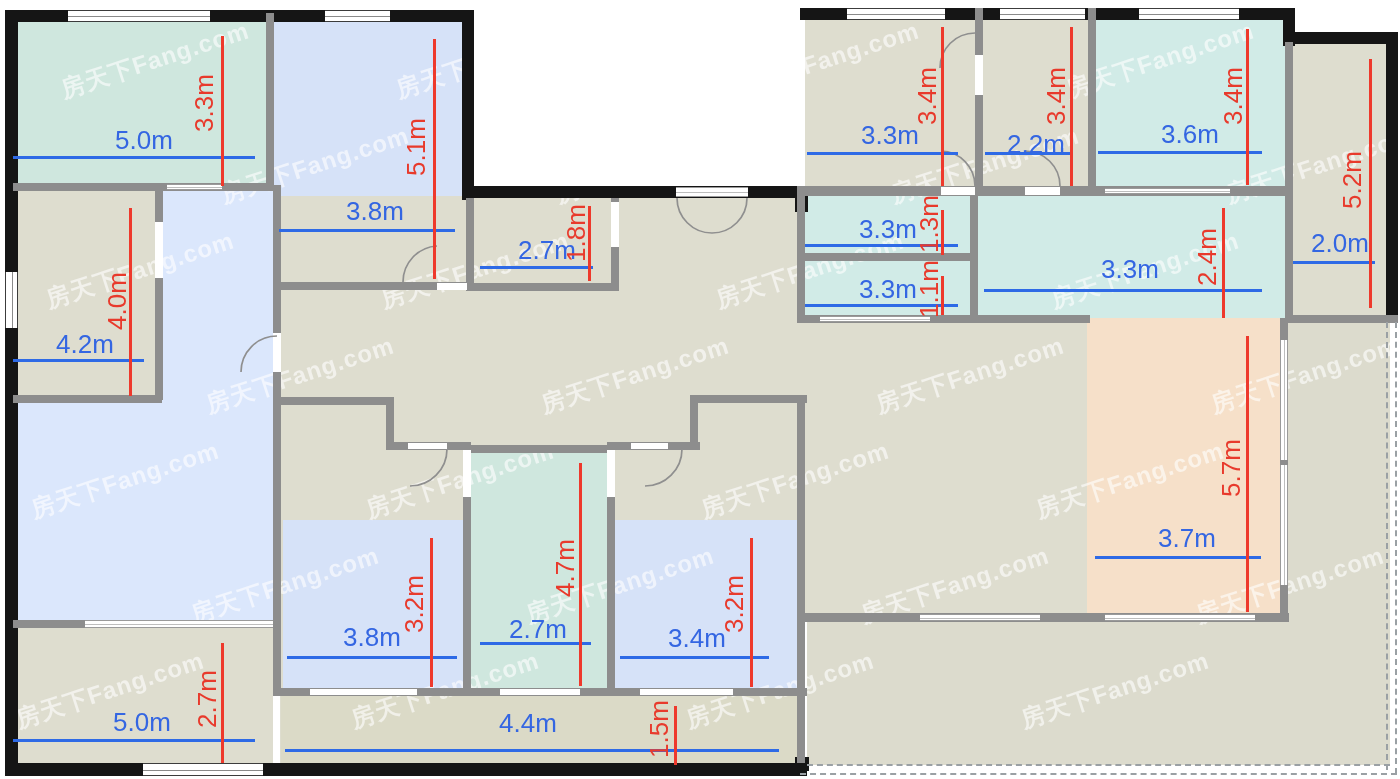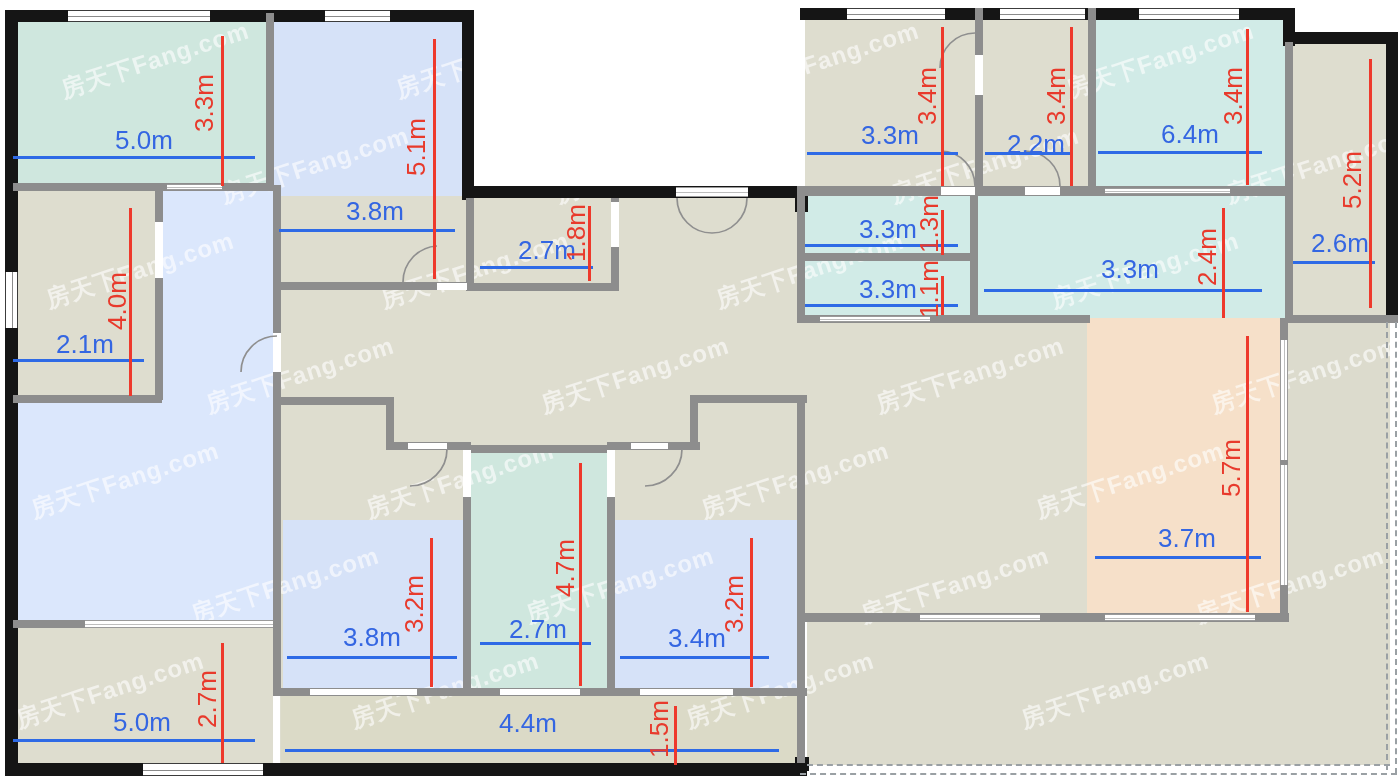--- a/index.html
+++ b/index.html
@@ -170,42 +170,42 @@
     <div class="abs ah" style="left: 251px; top: 150px; border-left-color: rgb(46, 106, 230);"></div>
     <div class="abs dlab" style="left: 144px; top: 140px; color: rgb(52, 102, 226);">5.0m</div>
     <div class="abs" style="left: 279px; top: 229px; width: 176px; height: 3px; background: rgb(46, 106, 230);"></div>
     <div class="abs ah" style="left: 451px; top: 223px; border-left-color: rgb(46, 106, 230);"></div>
     <div class="abs dlab" style="left: 375px; top: 211px; color: rgb(52, 102, 226);">3.8m</div>
     <div class="abs" style="left: 480px; top: 266px; width: 113px; height: 3px; background: rgb(46, 106, 230);"></div>
     <div class="abs ah" style="left: 589px; top: 260px; border-left-color: rgb(46, 106, 230);"></div>
     <div class="abs dlab" style="left: 547px; top: 250px; color: rgb(52, 102, 226);">2.7m</div>
     <div class="abs" style="left: 13px; top: 359px; width: 131px; height: 3px; background: rgb(46, 106, 230);"></div>
     <div class="abs ah" style="left: 140px; top: 353px; border-left-color: rgb(46, 106, 230);"></div>
-    <div class="abs dlab" style="left: 85px; top: 344px; color: rgb(52, 102, 226);">2.1m</div>
+    <div class="abs dlab" style="left: 85px; top: 344px; color: rgb(52, 102, 226);">4.2m</div>
     <div class="abs" style="left: 807px; top: 152px; width: 151px; height: 3px; background: rgb(46, 106, 230);"></div>
     <div class="abs ah" style="left: 954px; top: 146px; border-left-color: rgb(46, 106, 230);"></div>
     <div class="abs dlab" style="left: 890px; top: 135px; color: rgb(52, 102, 226);">3.3m</div>
     <div class="abs" style="left: 985px; top: 152px; width: 87px; height: 3px; background: rgb(46, 106, 230);"></div>
     <div class="abs ah" style="left: 1068px; top: 146px; border-left-color: rgb(46, 106, 230);"></div>
     <div class="abs dlab" style="left: 1036px; top: 144px; color: rgb(52, 102, 226);">2.2m</div>
     <div class="abs" style="left: 1098px; top: 151px; width: 164px; height: 3px; background: rgb(46, 106, 230);"></div>
     <div class="abs ah" style="left: 1258px; top: 145px; border-left-color: rgb(46, 106, 230);"></div>
-    <div class="abs dlab" style="left: 1190px; top: 134px; color: rgb(52, 102, 226);">6.4m</div>
+    <div class="abs dlab" style="left: 1190px; top: 134px; color: rgb(52, 102, 226);">3.6m</div>
     <div class="abs" style="left: 805px; top: 244px; width: 153px; height: 3px; background: rgb(46, 106, 230);"></div>
     <div class="abs ah" style="left: 954px; top: 238px; border-left-color: rgb(46, 106, 230);"></div>
     <div class="abs dlab" style="left: 888px; top: 229px; color: rgb(52, 102, 226);">3.3m</div>
     <div class="abs" style="left: 805px; top: 304px; width: 153px; height: 3px; background: rgb(46, 106, 230);"></div>
     <div class="abs ah" style="left: 954px; top: 298px; border-left-color: rgb(46, 106, 230);"></div>
     <div class="abs dlab" style="left: 888px; top: 289px; color: rgb(52, 102, 226);">3.3m</div>
     <div class="abs" style="left: 984px; top: 289px; width: 278px; height: 3px; background: rgb(46, 106, 230);"></div>
     <div class="abs ah" style="left: 1258px; top: 283px; border-left-color: rgb(46, 106, 230);"></div>
     <div class="abs dlab" style="left: 1130px; top: 269px; color: rgb(52, 102, 226);">3.3m</div>
     <div class="abs" style="left: 1293px; top: 261px; width: 82px; height: 3px; background: rgb(46, 106, 230);"></div>
     <div class="abs ah" style="left: 1371px; top: 255px; border-left-color: rgb(46, 106, 230);"></div>
-    <div class="abs dlab" style="left: 1340px; top: 243px; color: rgb(52, 102, 226);">2.6m</div>
+    <div class="abs dlab" style="left: 1340px; top: 243px; color: rgb(52, 102, 226);">2.0m</div>
     <div class="abs" style="left: 1095px; top: 556px; width: 166px; height: 3px; background: rgb(46, 106, 230);"></div>
     <div class="abs ah" style="left: 1257px; top: 550px; border-left-color: rgb(46, 106, 230);"></div>
     <div class="abs dlab" style="left: 1187px; top: 538px; color: rgb(52, 102, 226);">3.7m</div>
     <div class="abs" style="left: 287px; top: 656px; width: 170px; height: 3px; background: rgb(46, 106, 230);"></div>
     <div class="abs ah" style="left: 453px; top: 650px; border-left-color: rgb(46, 106, 230);"></div>
     <div class="abs dlab" style="left: 372px; top: 637px; color: rgb(52, 102, 226);">3.8m</div>
     <div class="abs" style="left: 480px; top: 642px; width: 111px; height: 3px; background: rgb(46, 106, 230);"></div>
     <div class="abs ah" style="left: 587px; top: 636px; border-left-color: rgb(46, 106, 230);"></div>
     <div class="abs dlab" style="left: 538px; top: 629px; color: rgb(52, 102, 226);">2.7m</div>
     <div class="abs" style="left: 620px; top: 656px; width: 149px; height: 3px; background: rgb(46, 106, 230);"></div>

